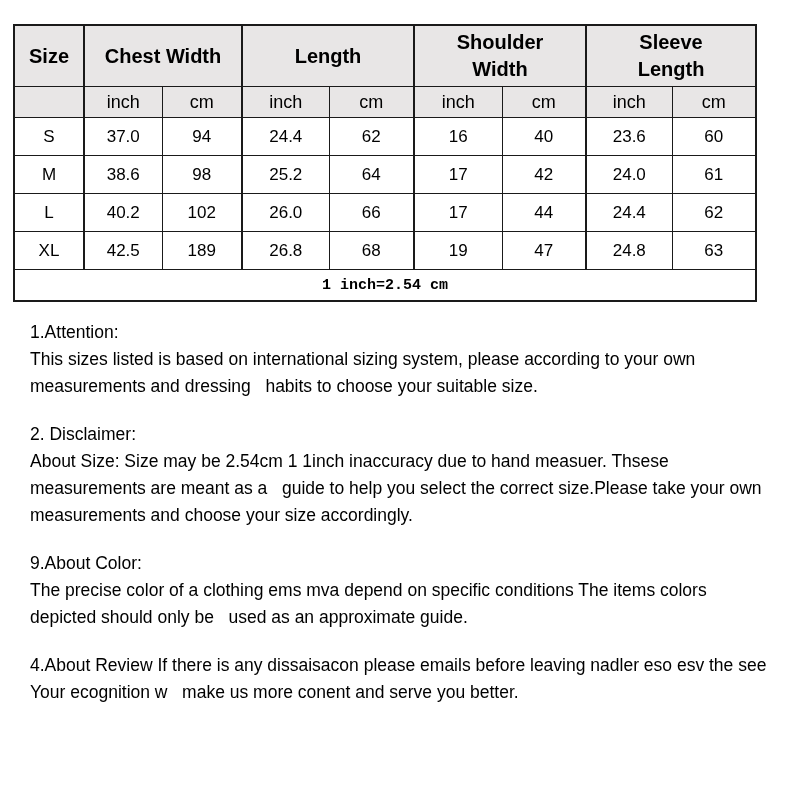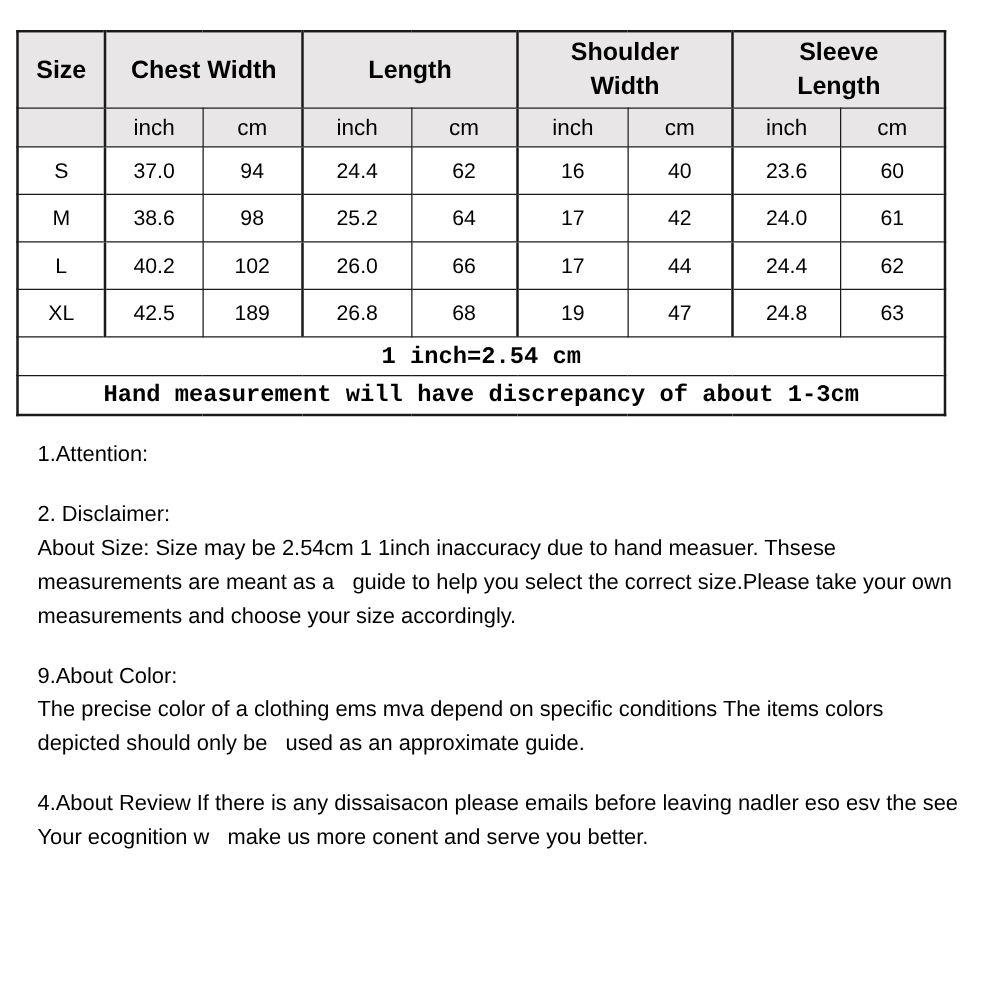--- a/index.html
+++ b/index.html
@@ -41,21 +41,21 @@
   }
   tbody td {
     height: 37px;
     font-size: 17px;
     background: #ffffff;
   }
   td.note {
     height: 30px;
     font-family: "Liberation Mono", monospace;
     font-weight: bold;
-    font-size: 19px;
+    font-size: 15px;
     background: #ffffff;
   }
   #sections {
     margin: 17px 28px 0 30px;
     font-size: 17.5px;
     line-height: 27px;
   }
   .section { margin-bottom: 21px; }
   .sec-body { white-space: pre-wrap; }
   .sec-heading { white-space: pre-wrap; }
@@ -140,29 +140,27 @@
         <td class="gs">19</td>
         <td>47</td>
         <td class="gs">24.8</td>
         <td>63</td>
       </tr>
     </tbody>
   <tfoot>
     <tr>
       <td class="note" colspan="9">1 inch=2.54 cm</td>
     </tr>
-    <tr>
-      <td class="note" colspan="9">Hand measurement will have discrepancy of about 1-3cm</td>
-    </tr>
   </tfoot>
 </table>
 
 <div id="sections">
     <div class="section">
       <div class="sec-heading">1.Attention:</div>
+      <div class="sec-body">This sizes listed is based on international sizing system, please according to your own measurements and dressing   habits to choose your suitable size.</div>
     </div>
     <div class="section">
       <div class="sec-heading">2. Disclaimer:</div>
       <div class="sec-body">About Size: Size may be 2.54cm 1 1inch inaccuracy due to hand measuer. Thsese measurements are meant as a   guide to help you select the correct size.Please take your own measurements and choose your size accordingly.</div>
     </div>
     <div class="section">
       <div class="sec-heading">9.About Color:</div>
       <div class="sec-body">The precise color of a clothing ems mva depend on specific conditions The items colors depicted should only be   used as an approximate guide.</div>
     </div>
     <div class="section">

